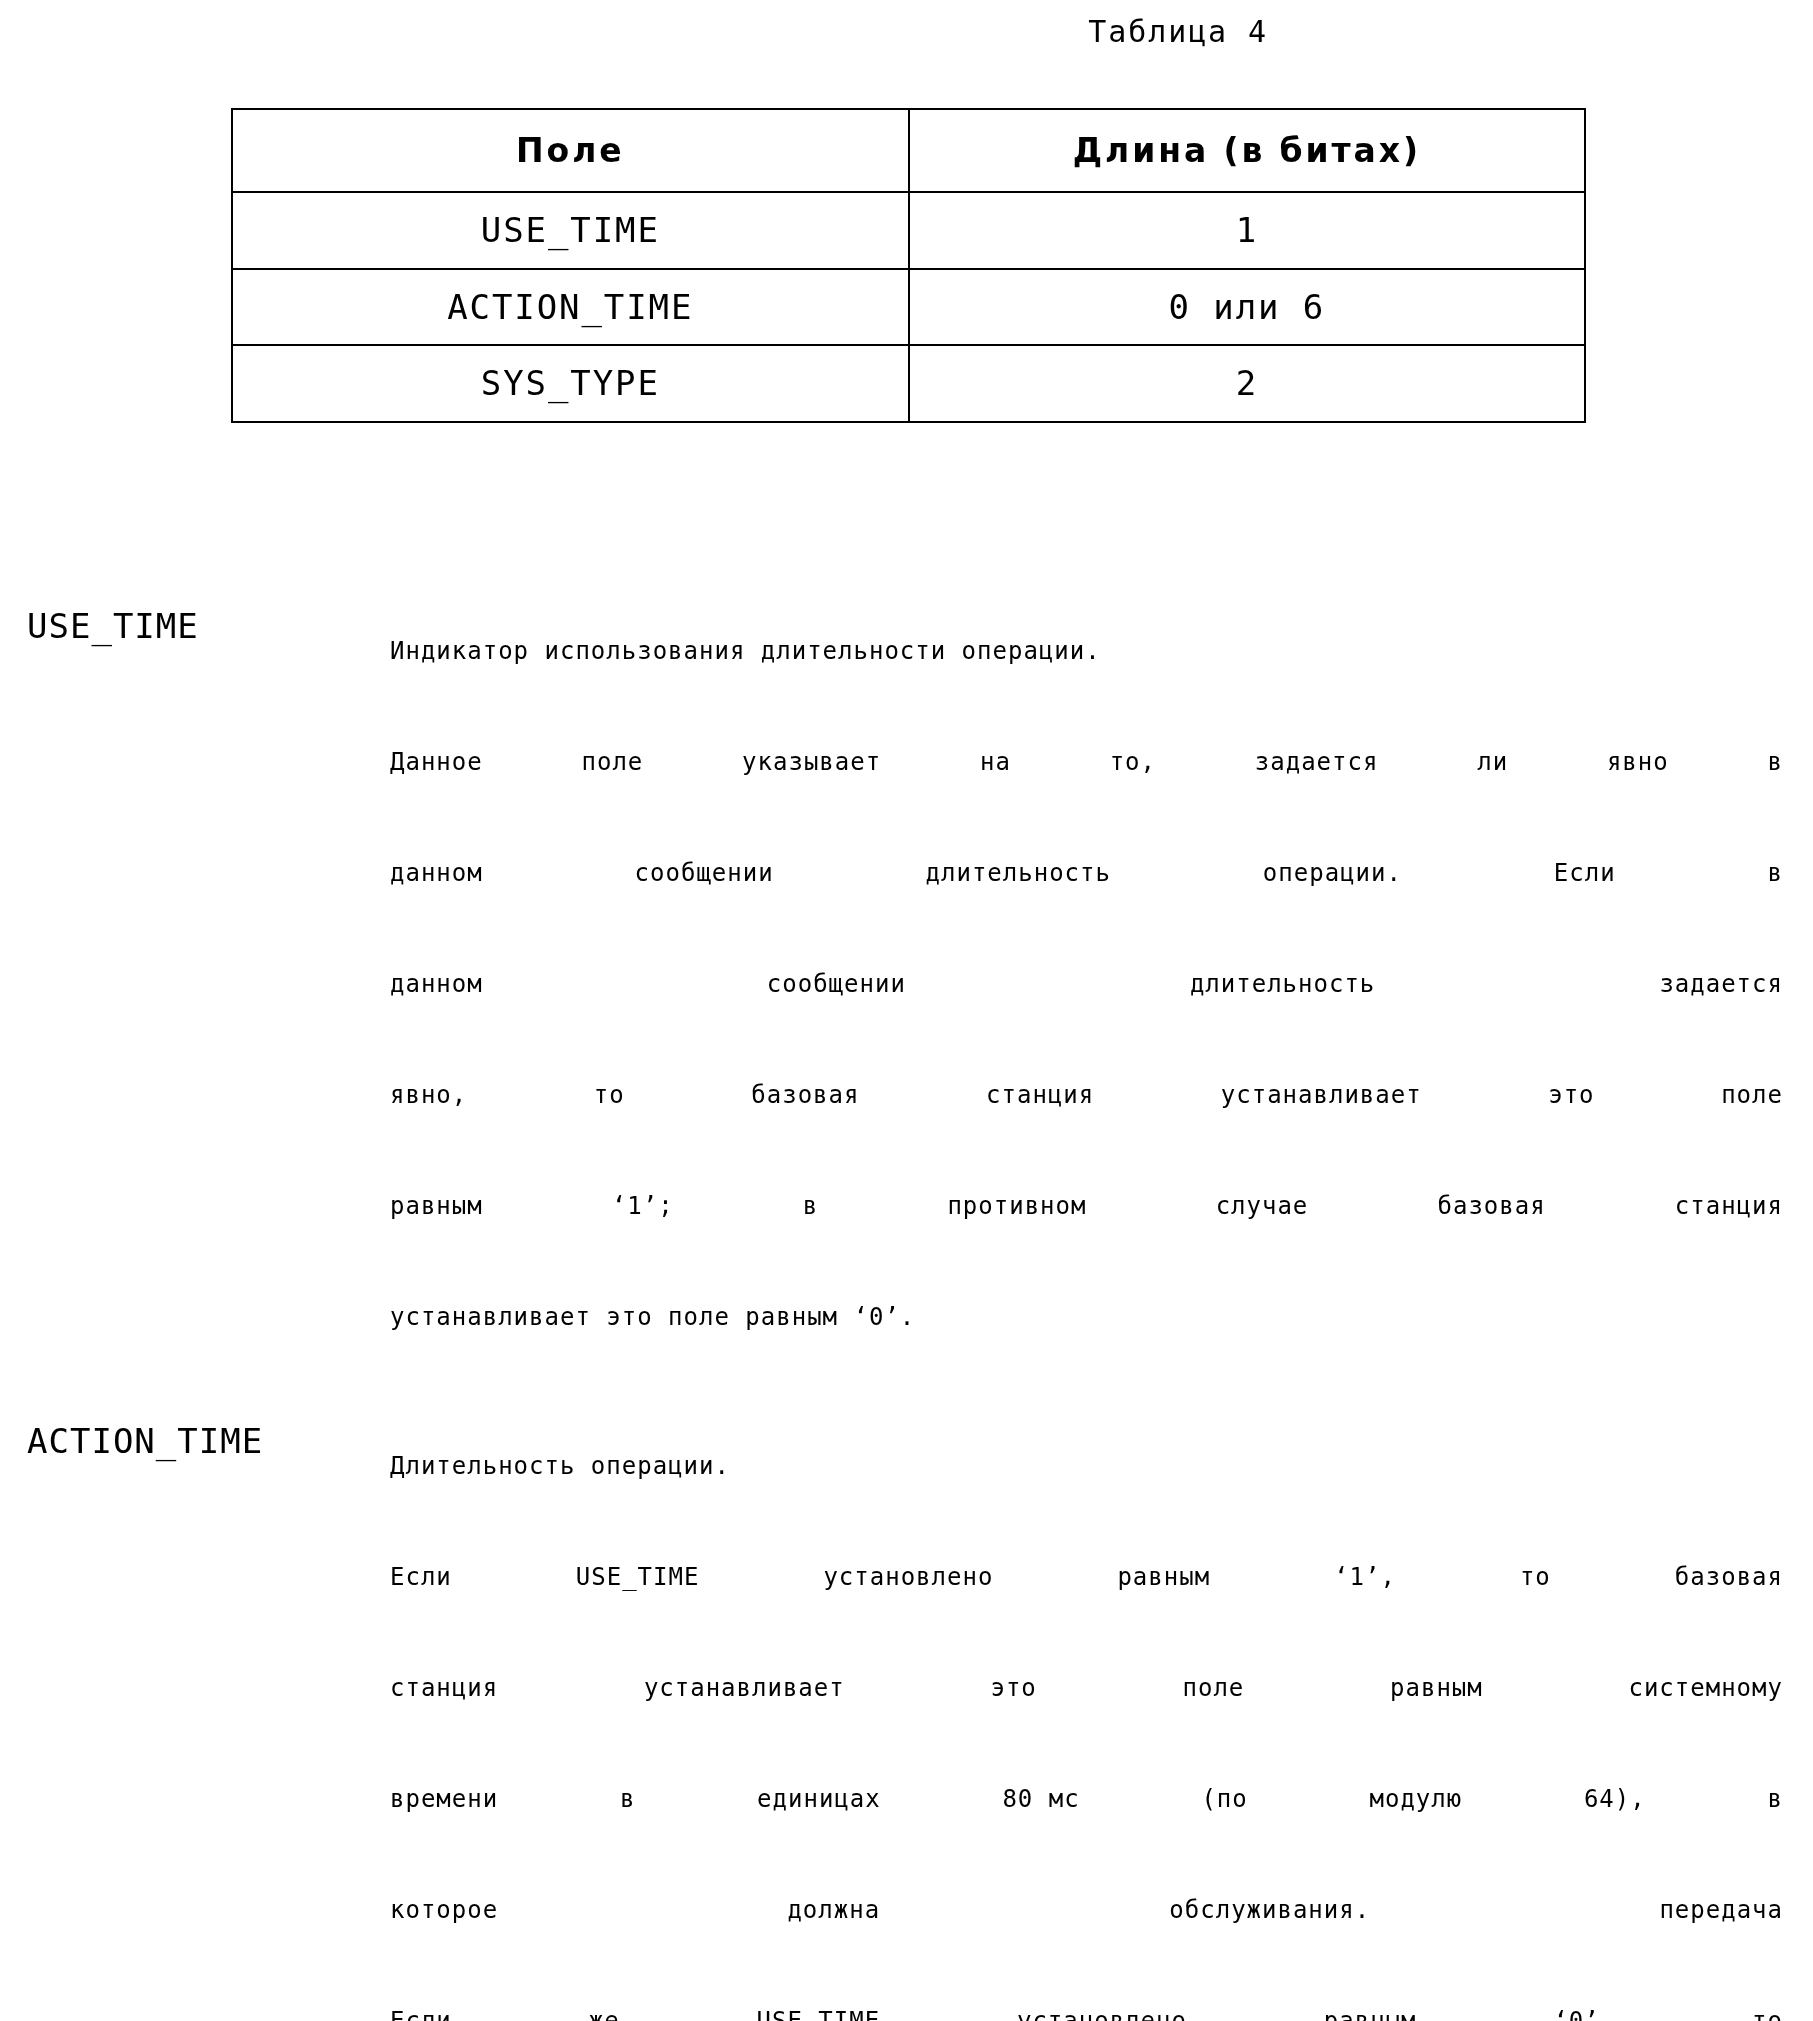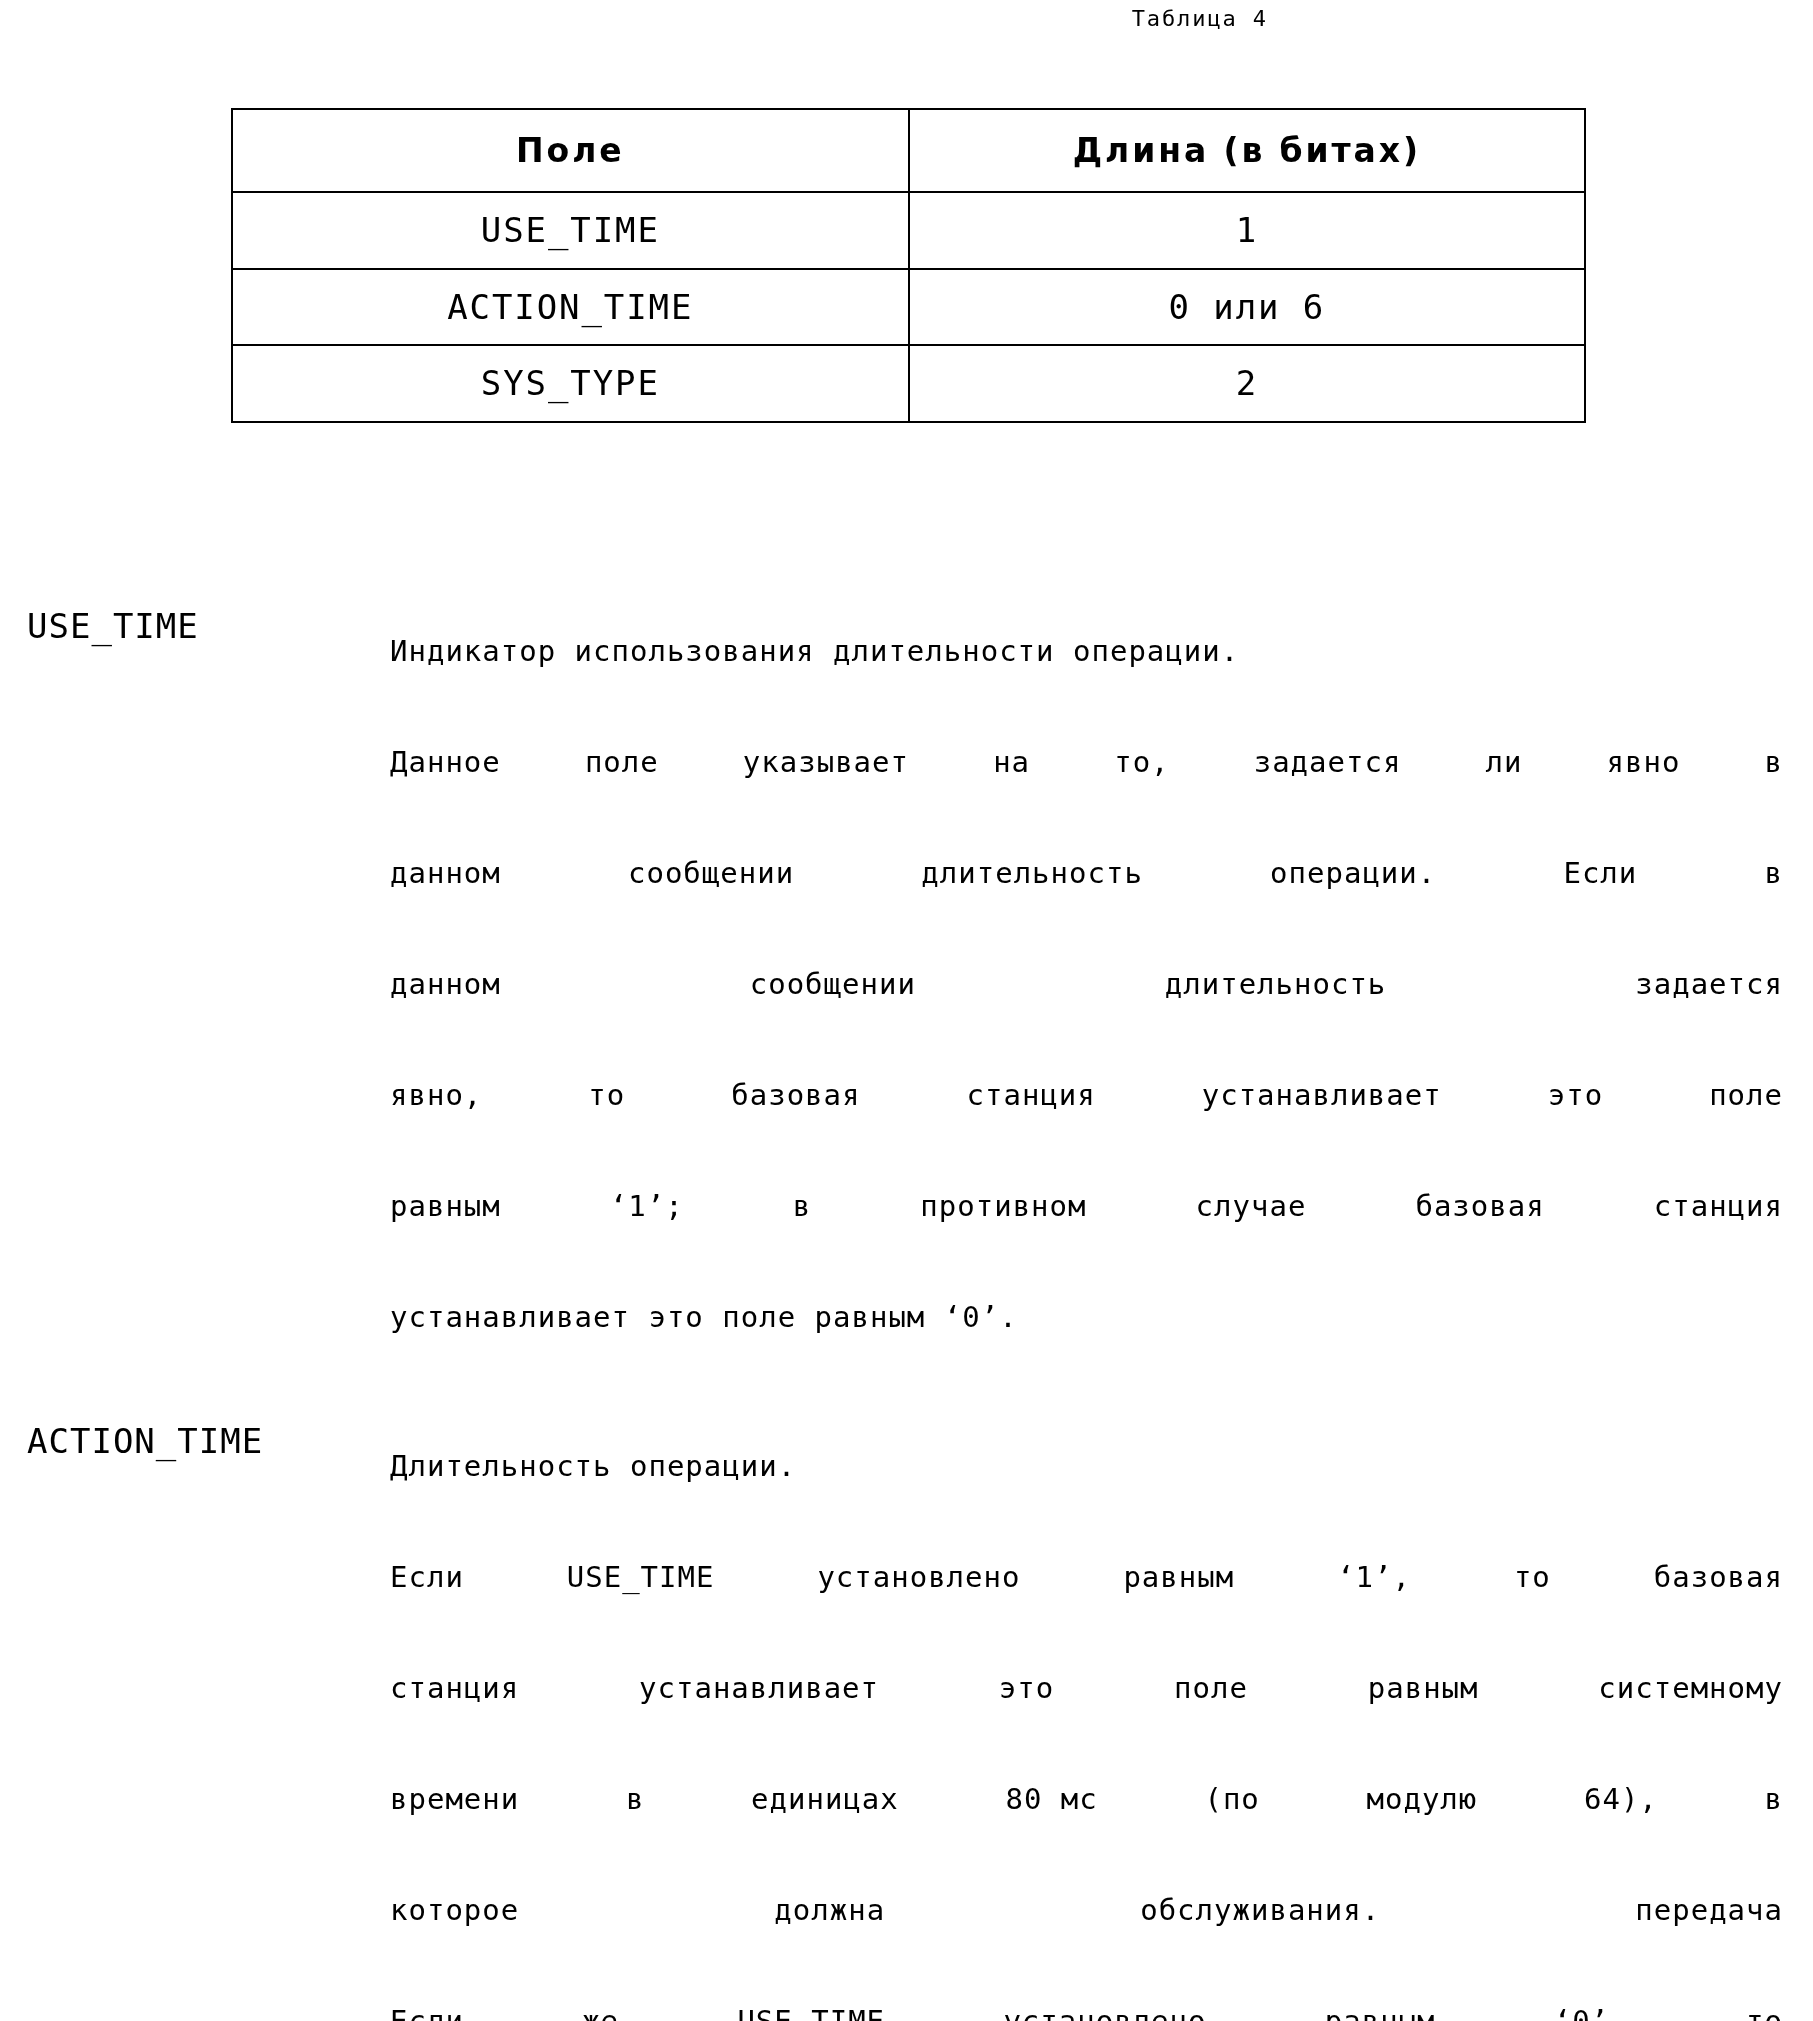--- a/index.html
+++ b/index.html
@@ -19,23 +19,23 @@
     position: relative;
     width: 1814px;
     height: 2021px;
     box-sizing: border-box;
     padding: 0;
   }
 
   
   .table-caption {
     position: absolute;
-    top: 6px;
+    top: 14px;
     right: 546px;
-    font-size: 22px;
+    font-size: 30px;
     letter-spacing: 1.9px;
     white-space: nowrap;
   }
 
   
   .data-table {
     position: absolute;
     top: 108px;
     left: 231px;
     width: 1326px;
@@ -78,21 +78,21 @@
     font-size: 34px;
     letter-spacing: 1px;
     line-height: 61px;
     white-space: nowrap;
   }
   .def-body {
     flex: 1 1 auto;
     width: 1405px;
   }
   .def-line {
-    font-size: 29px;
+    font-size: 24px;
     letter-spacing: 1px;
     line-height: 111px;
     white-space: nowrap;
   }
   
   .def-line.justify {
     display: flex;
     justify-content: space-between;
     width: 1393px;
   }

